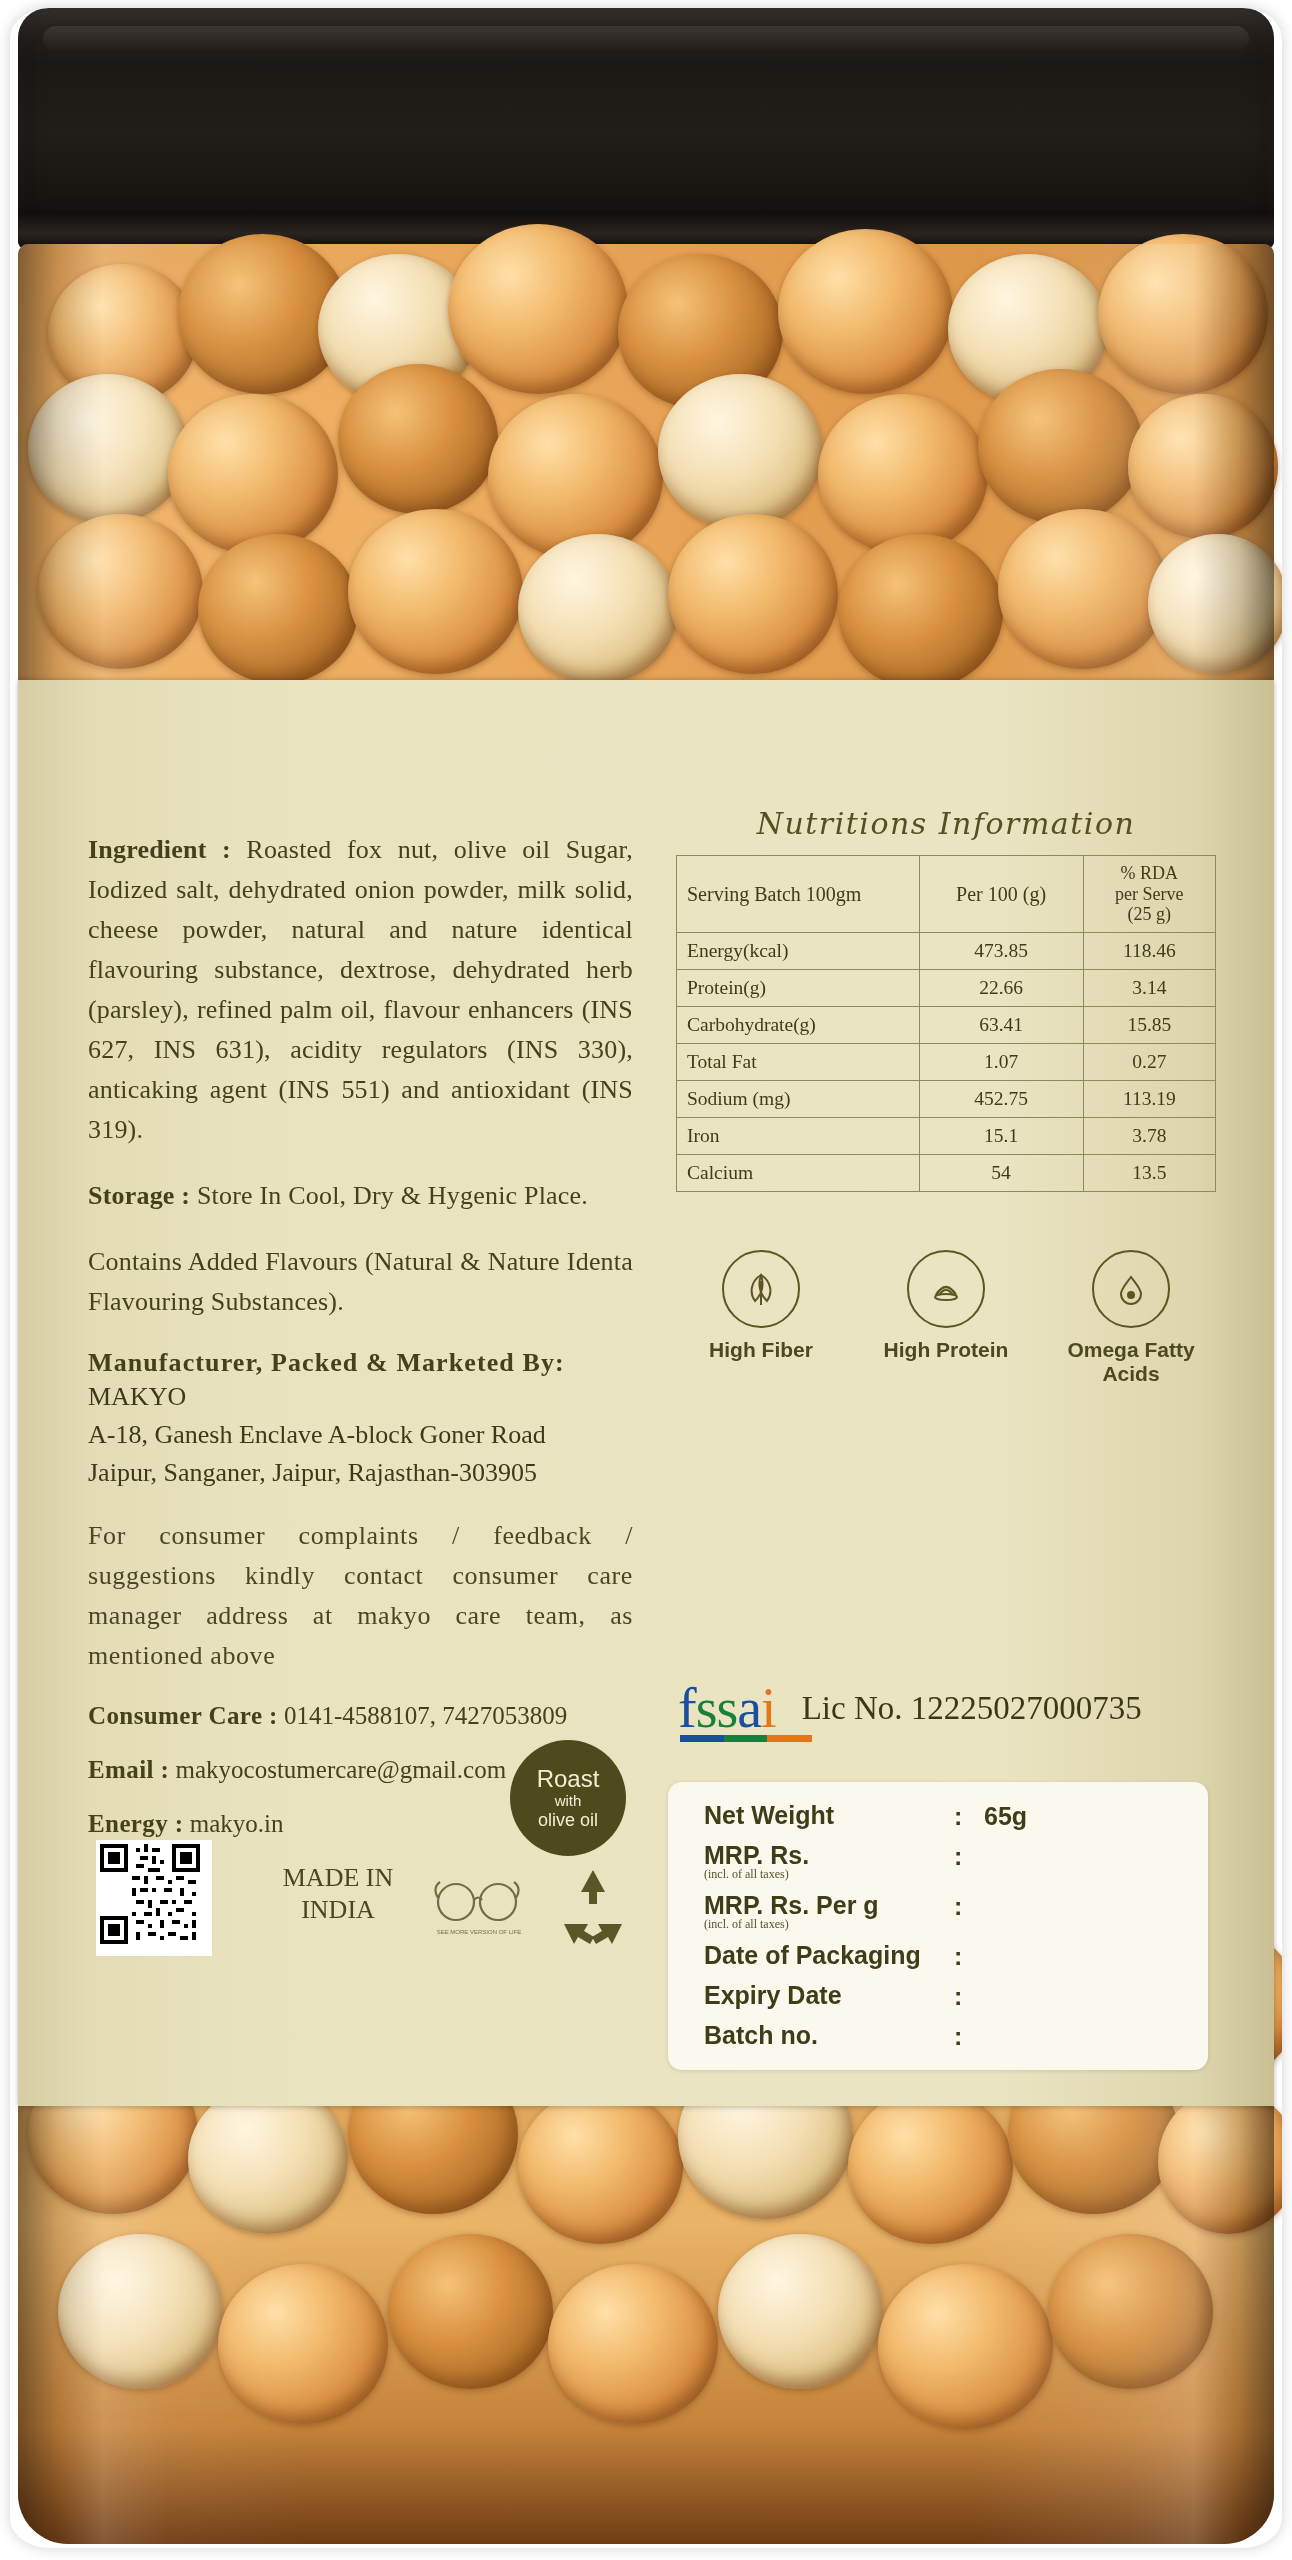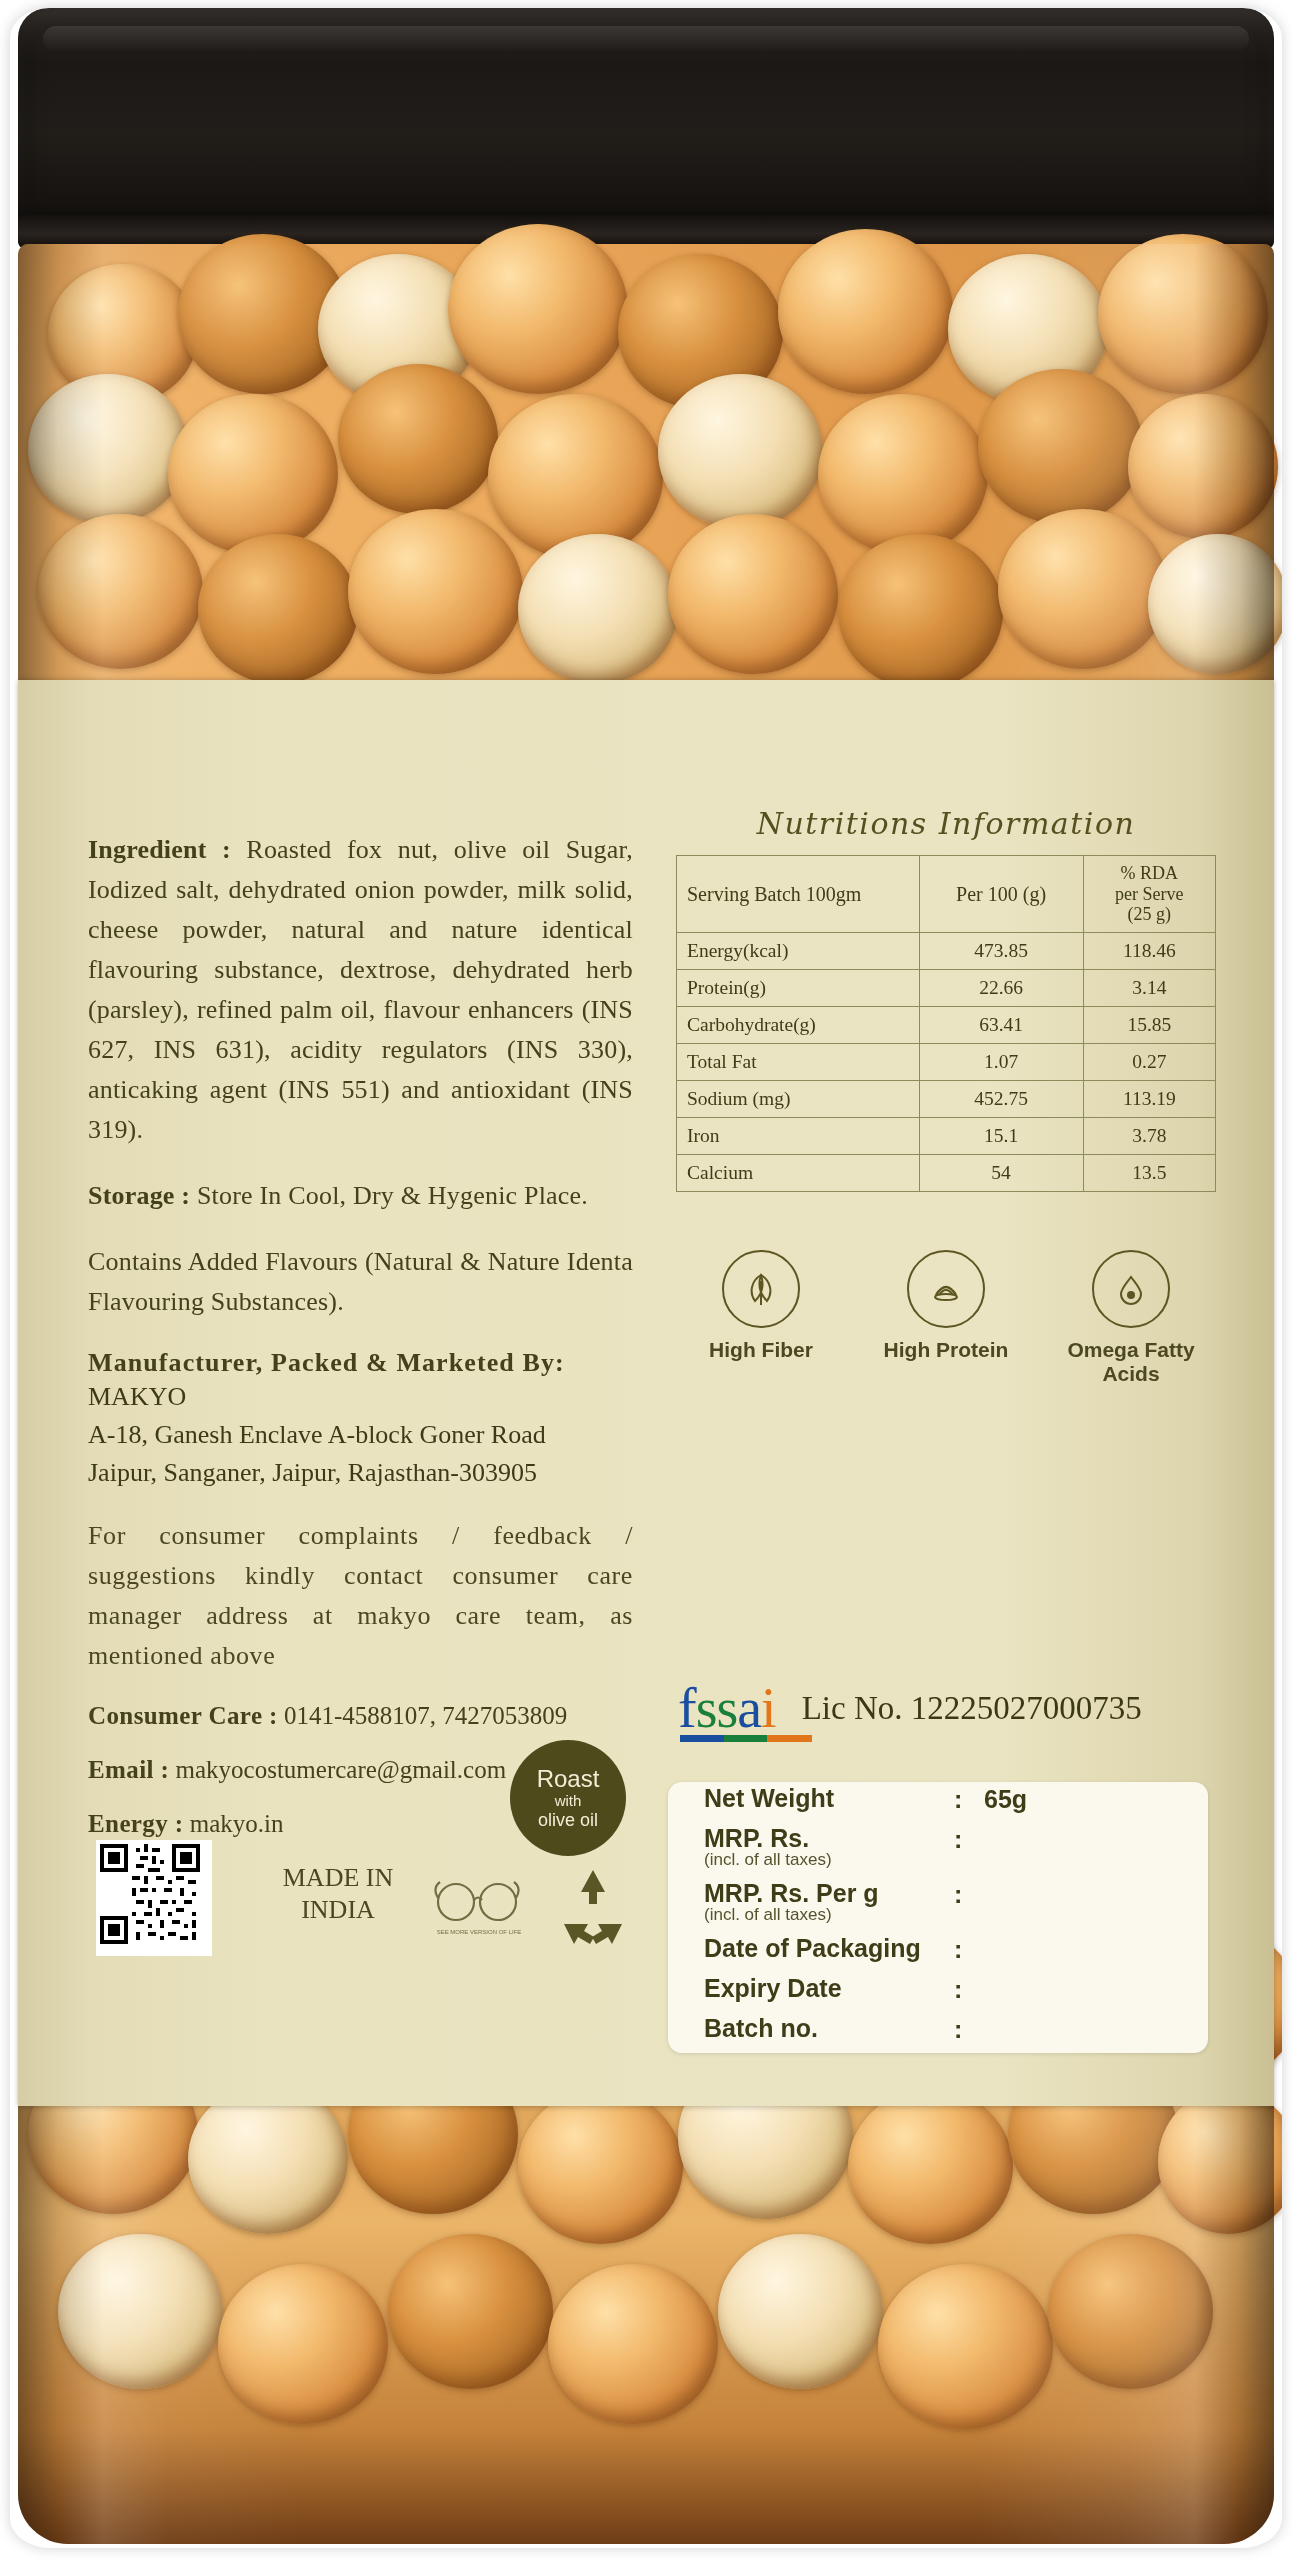--- a/index.html
+++ b/index.html
@@ -318,41 +318,42 @@
   
   .info-card {
     position:absolute;
     left: 650px;
     top: 1102px;
     width: 540px;
     height: 268px;
     background: #fbf8ee;
     border-radius: 14px;
     box-shadow: 0 1px 4px rgba(0,0,0,.12);
-    padding: 3px 0 0 0;
+    padding: 20px 0 0 0;
     font-family:"Liberation Sans", sans-serif;
   }
   .info-row {
     display:flex;
     align-items:flex-start;
     padding: 0 0 0 36px;
     margin-bottom: 11px;
   }
   .info-label {
     width: 250px;
     font-size: 25px;
     font-weight: bold;
     color:#3f3c18;
     line-height: 1.05;
   }
   .info-label .sub {
     display:block;
-    font-size: 17px;
+    font-size: 12px;
     font-weight: normal;
     color:#56522b;
+    font-family:Liberation Serif, serif;
   }
   .info-colon { width: 30px; font-size: 25px; color:#3f3c18; font-weight:bold;}
   .info-value { font-size: 25px; color:#3f3c18; font-weight:bold; }
 </style>
 </head>
 <body>
 
 <div class="stage">
 
   <div class="jar">

